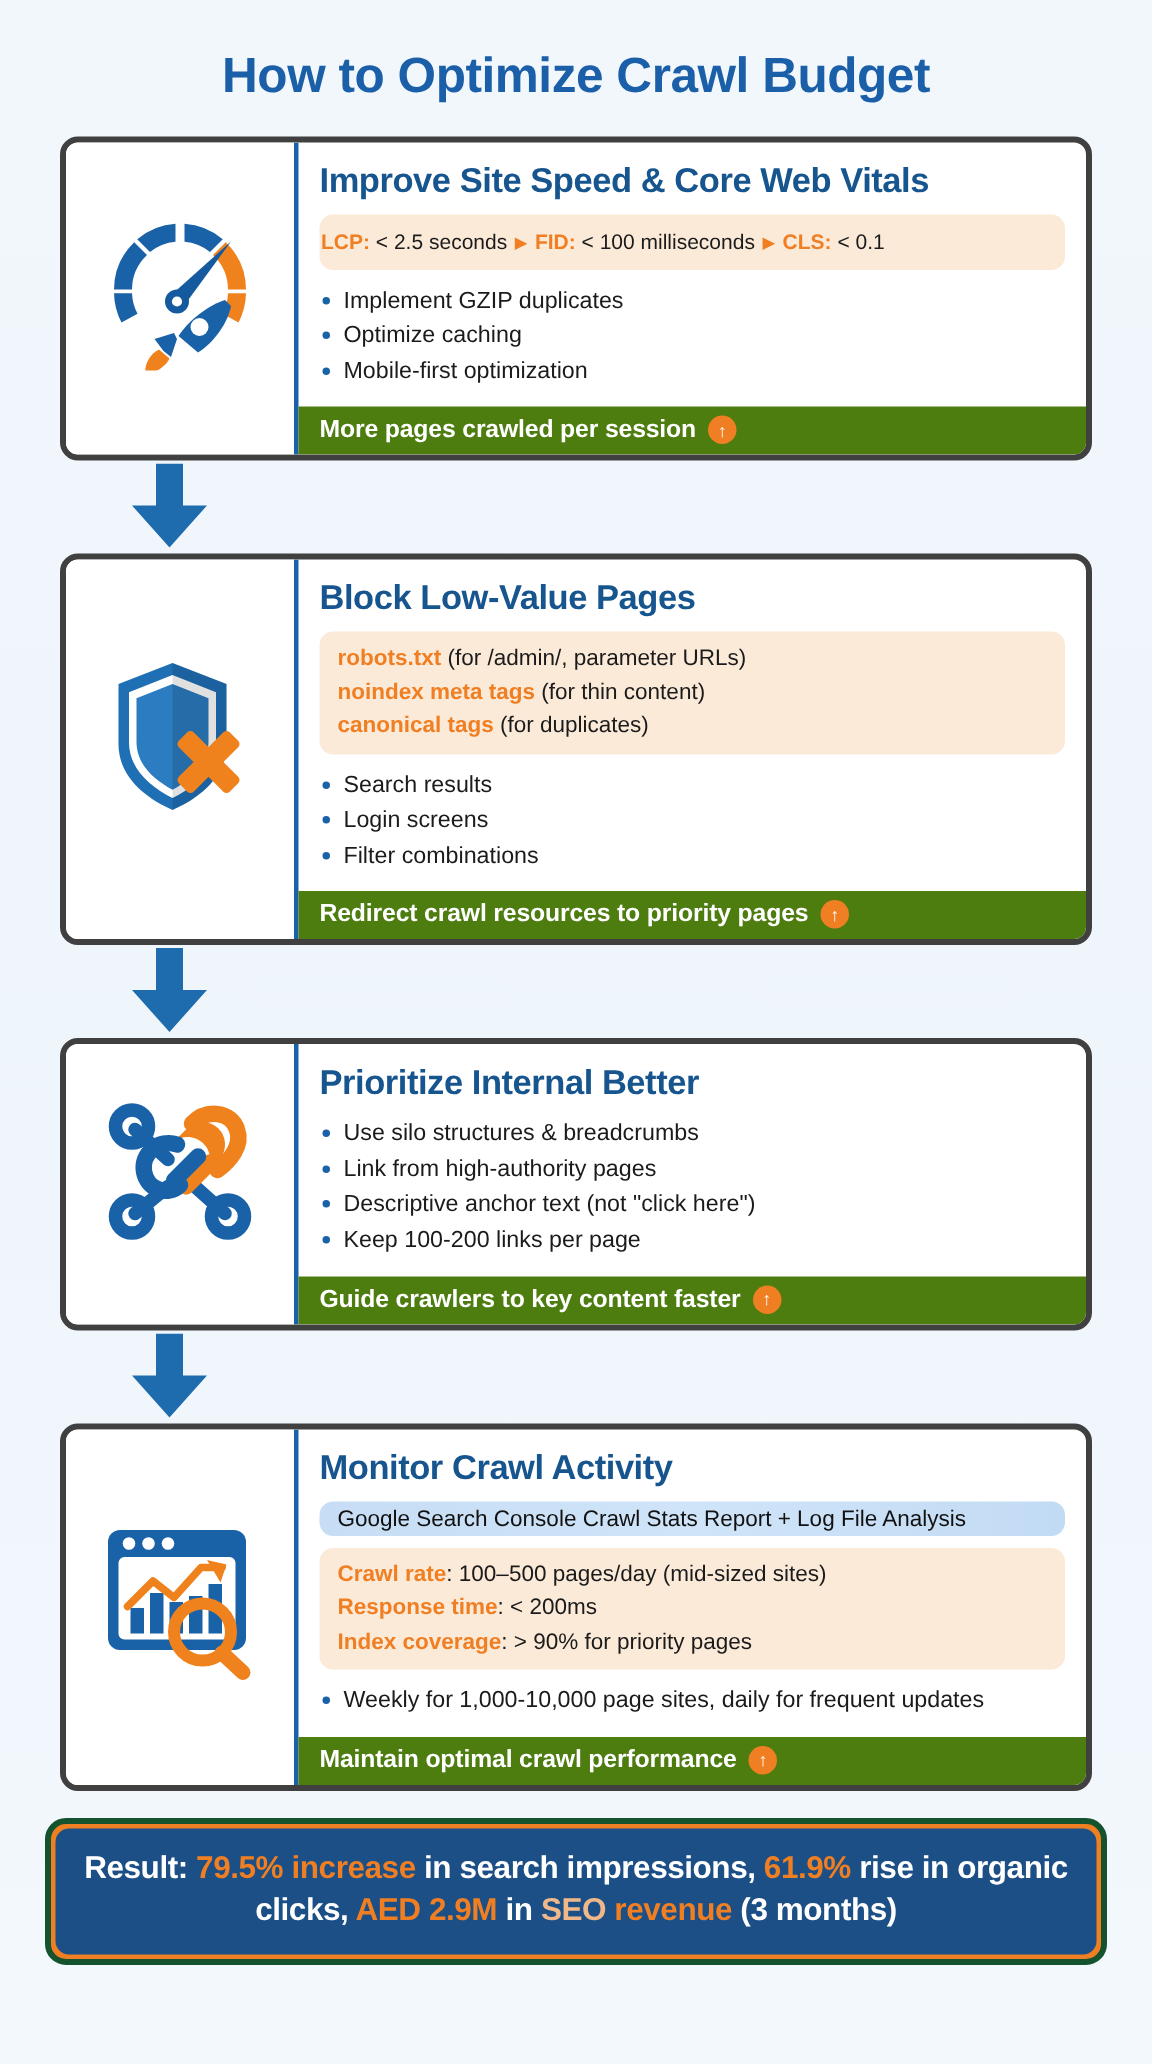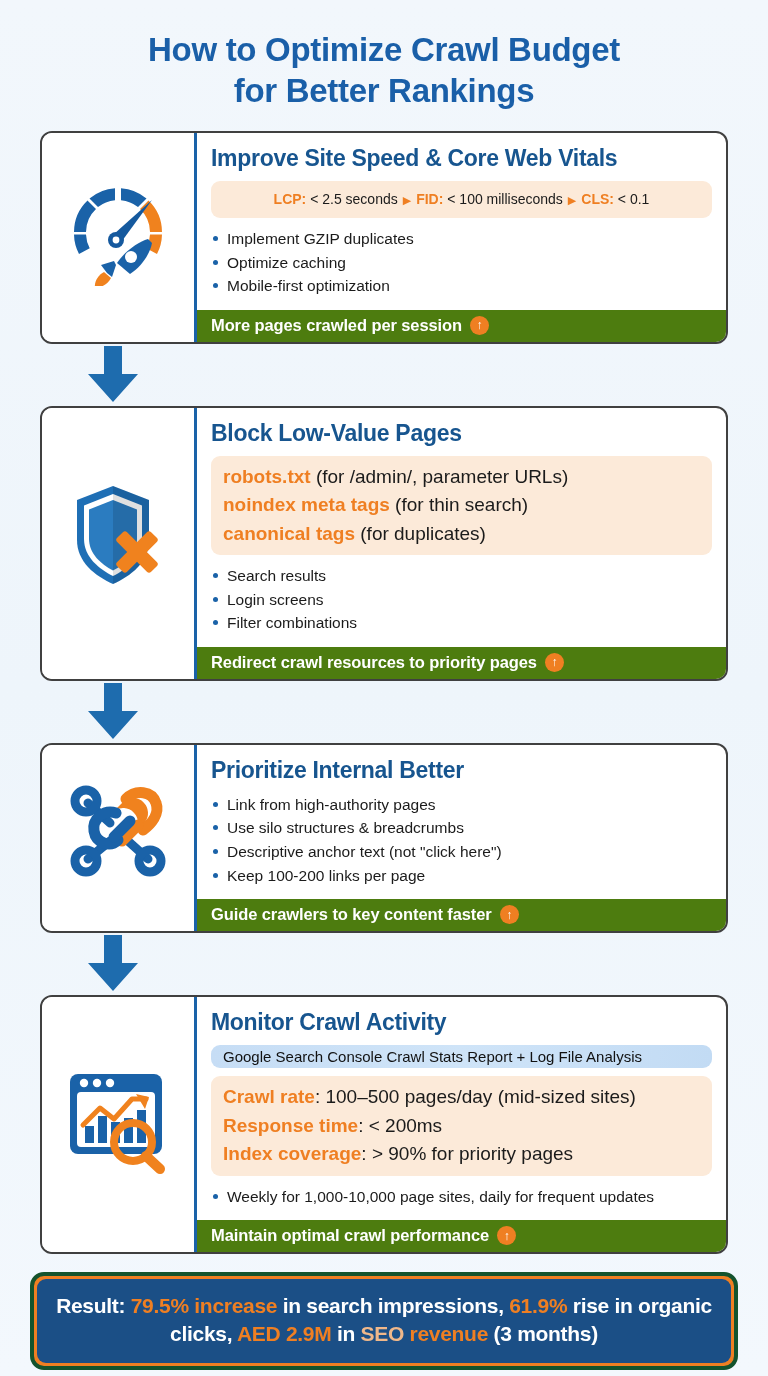--- a/index.html
+++ b/index.html
@@ -25,21 +25,21 @@
   }
   .title-line { display: block; }
 
   
   .flow { padding: 20px 40px 0 40px; }
 
   
   .card {
     position: relative;
     background: #ffffff;
-    border: 2px solid #404040;
+    border: 4px solid #404040;
     border-radius: 12px;
     display: flex;
     overflow: hidden;
   }
 
   .icon-col {
     width: 152px;
     flex: 0 0 152px;
     background: #ffffff;
     display: flex;
@@ -65,25 +65,25 @@
     letter-spacing: -0.3px;
     margin-bottom: 9px;
   }
 
   
   .spec-box {
     background: #fcead9;
     border-radius: 9px;
     padding: 7px 12px;
     margin-bottom: 9px;
-    font-size: 19px;
+    font-size: 15px;
     color: #1b1b1b;
     line-height: 1.5;
   }
-  .spec-box.one-line { white-space: nowrap; font-size: 14px; padding: 8px 28px; text-align: center; }
+  .spec-box.one-line { white-space: nowrap; font-size: 14px; padding: 8px 1px; }
   .spec-key { color: #ef7f22; font-weight: bold; }
   .tri {
     color: #ef7f22;
     font-size: 11px;
     vertical-align: middle;
     padding: 0 5px;
   }
 
   
   .blue-band {
@@ -171,21 +171,20 @@
     letter-spacing: -0.3px;
   }
   .res-or { color: #ef7f22; }
   .res-lt { color: #f0b88a; }
 </style>
 </head>
 <body>
 
 <div class="title">
   <span class="title-line">How to Optimize Crawl Budget</span>
-  <span class="title-line">for Better Rankings</span>
 </div>
 
 <div class="flow">
 
   <div class="card">
     <div class="icon-col">
       <span>
         <svg width="112" height="112" viewBox="0 0 112 112">
           <g transform="translate(56,58)">
             <path d="M -44 0 A 44 44 0 0 1 -30.5 -31.5 L -22 -23 A 32 32 0 0 0 -32 0 Z" fill="#1a62a8"></path>
@@ -247,21 +246,21 @@
             </g>
           </g>
         </svg>
       </span>
     </div>
     <div class="body-col">
       <div class="body-inner">
         <div class="card-title">Block Low-Value Pages</div>
         <div class="spec-box">
           <div><span class="spec-key">robots.txt</span><span> (for /admin/, parameter URLs)</span></div>
-          <div><span class="spec-key">noindex meta tags</span><span> (for thin search)</span></div>
+          <div><span class="spec-key">noindex meta tags</span><span> (for thin content)</span></div>
           <div><span class="spec-key">canonical tags</span><span> (for duplicates)</span></div>
         </div>
         <ul class="bullets">
           <li>Search results</li>
           <li>Login screens</li>
           <li>Filter combinations</li>
         </ul>
       </div>
       <div class="card-footer">
         <span>Redirect crawl resources to priority pages</span>
@@ -295,22 +294,22 @@
             <path d="M -2 -18 C -14 -22 -26 -12 -24 0 C -22 12 -8 17 0 9" stroke="#1a62a8" stroke-width="11"></path>
             <path d="M -4 6 L 12 -10" stroke="#1a62a8" stroke-width="11"></path>
           </g>
         </svg>
       </span>
     </div>
     <div class="body-col">
       <div class="body-inner">
         <div class="card-title">Prioritize Internal Better</div>
         <ul class="bullets">
+          <li>Use silo structures &amp; breadcrumbs</li>
           <li>Link from high-authority pages</li>
-          <li>Use silo structures &amp; breadcrumbs</li>
           <li>Descriptive anchor text (not "click here")</li>
           <li>Keep 100-200 links per page</li>
         </ul>
       </div>
       <div class="card-footer">
         <span>Guide crawlers to key content faster</span>
         <span class="up-badge">↑</span>
       </div>
     </div>
   </div>

